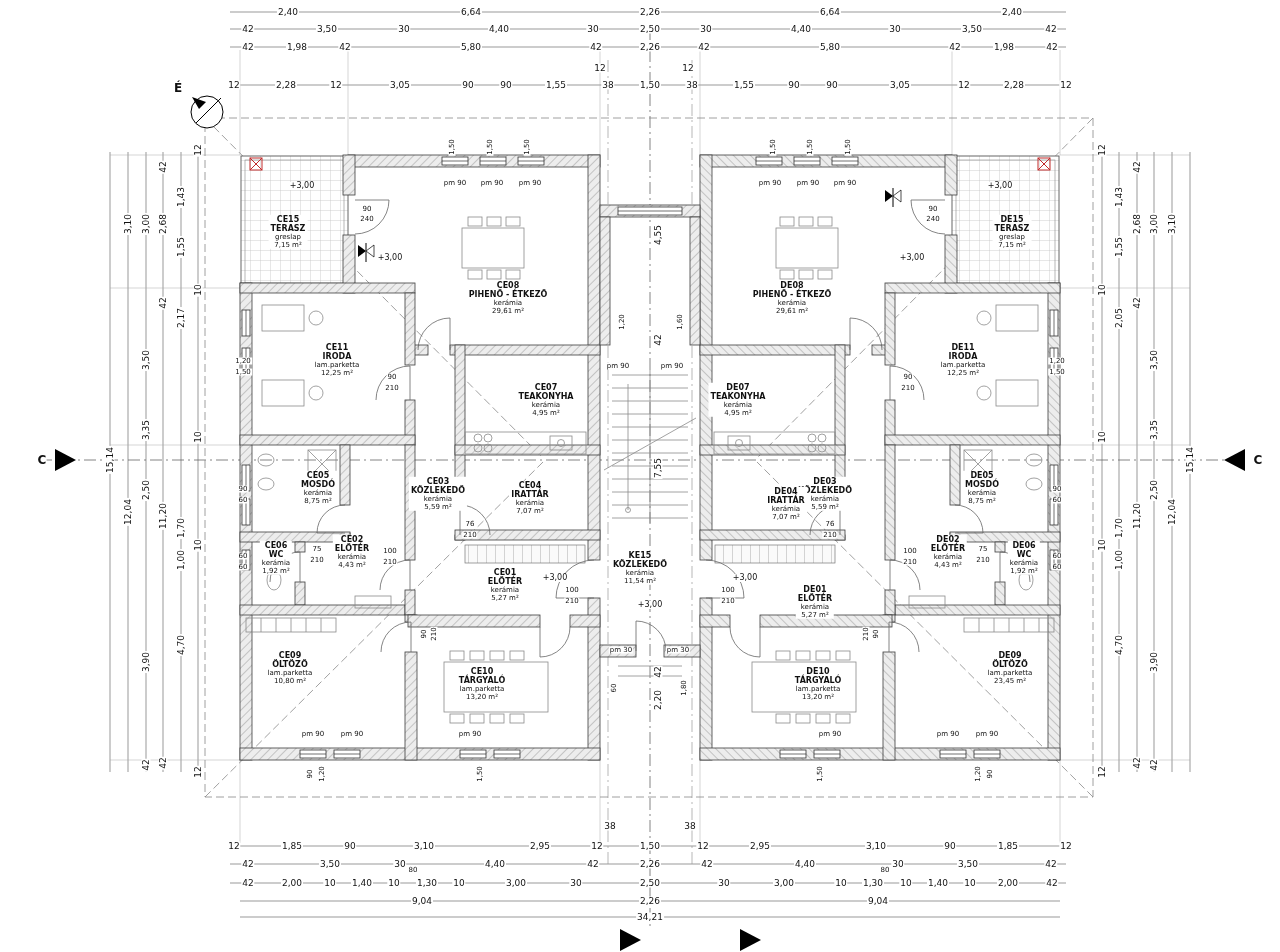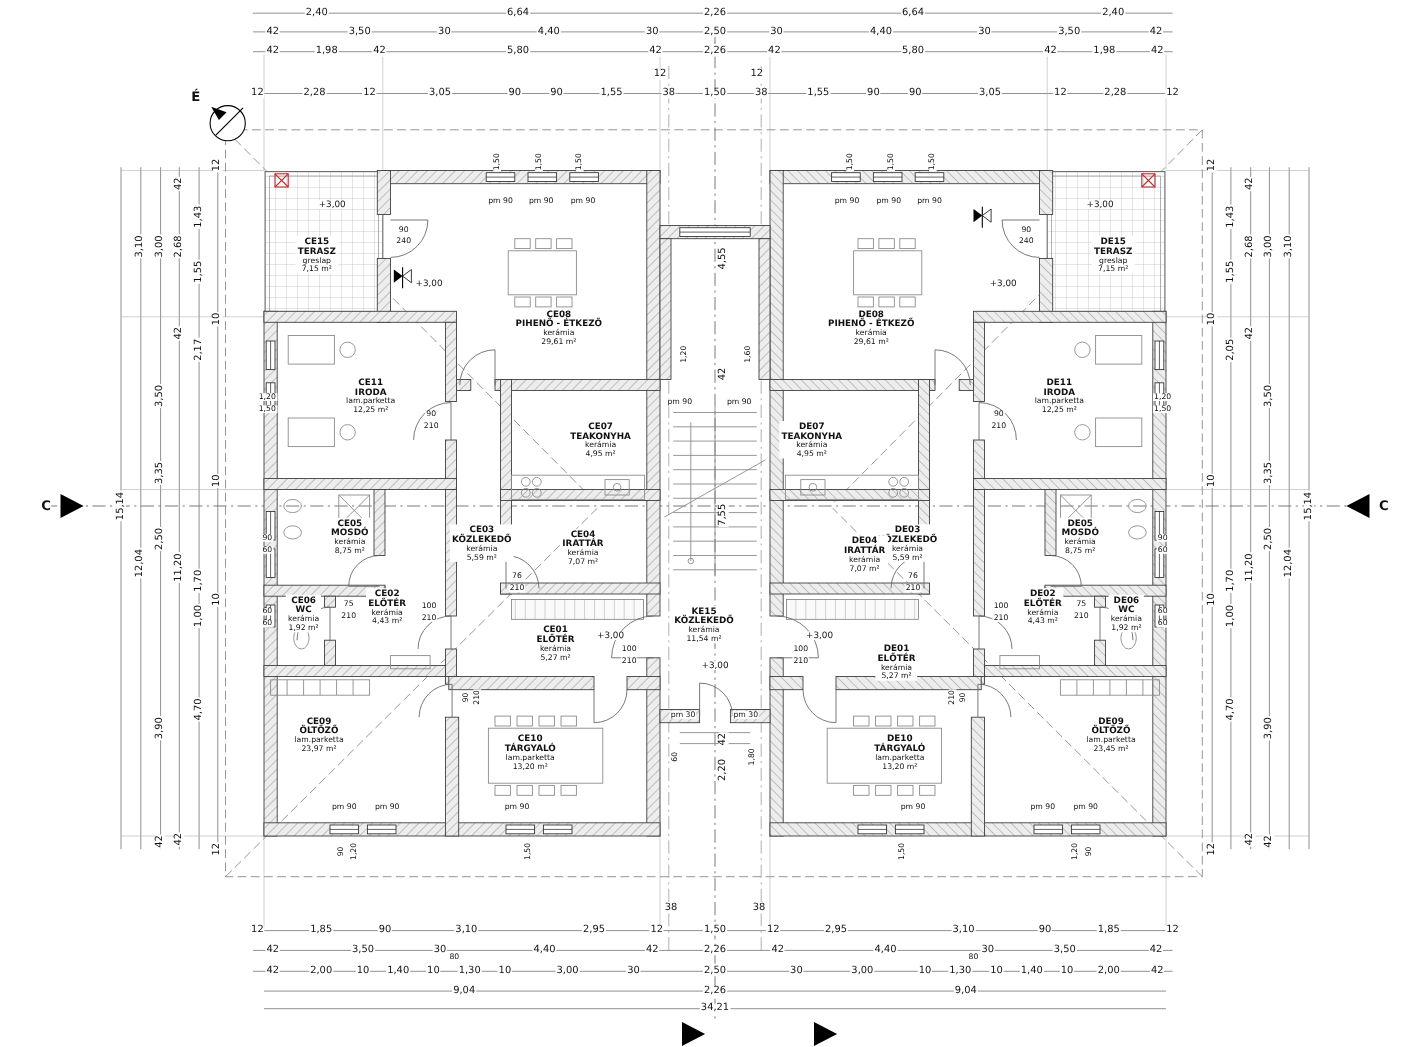--- a/index.html
+++ b/index.html
@@ -307,21 +307,21 @@
       <div class="room" style="left: 505px; top: 585px;">
         <div class="rid">CE01</div>
         <div class="rname">ELŐTÉR</div>
         <div class="rmat">kerámia</div>
         <div class="rarea">5,27 m²</div>
       </div>
       <div class="room" style="left: 290px; top: 668px;">
         <div class="rid">CE09</div>
         <div class="rname">ÖLTÖZŐ</div>
         <div class="rmat">lam.parketta</div>
-        <div class="rarea">23,97 m²</div>
+        <div class="rarea">10,80 m²</div>
       </div>
       <div class="room" style="left: 482px; top: 684px;">
         <div class="rid">CE10</div>
         <div class="rname">TÁRGYALÓ</div>
         <div class="rmat">lam.parketta</div>
         <div class="rarea">13,20 m²</div>
       </div>
       <div class="room" style="left: 640px; top: 568px;">
         <div class="rid">KE15</div>
         <div class="rname">KÖZLEKEDŐ</div>

